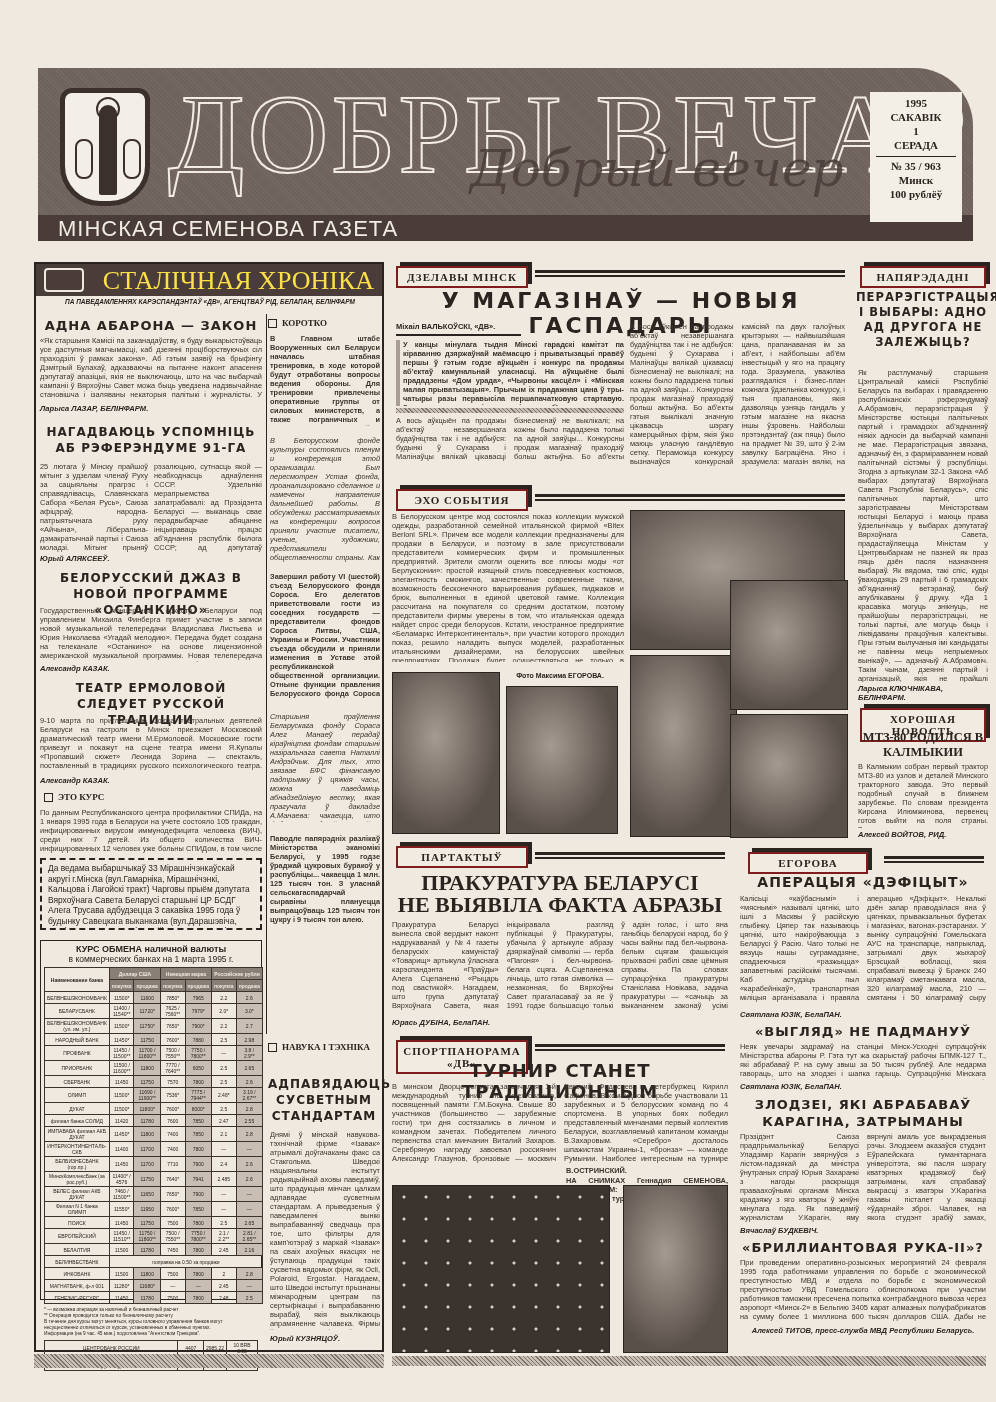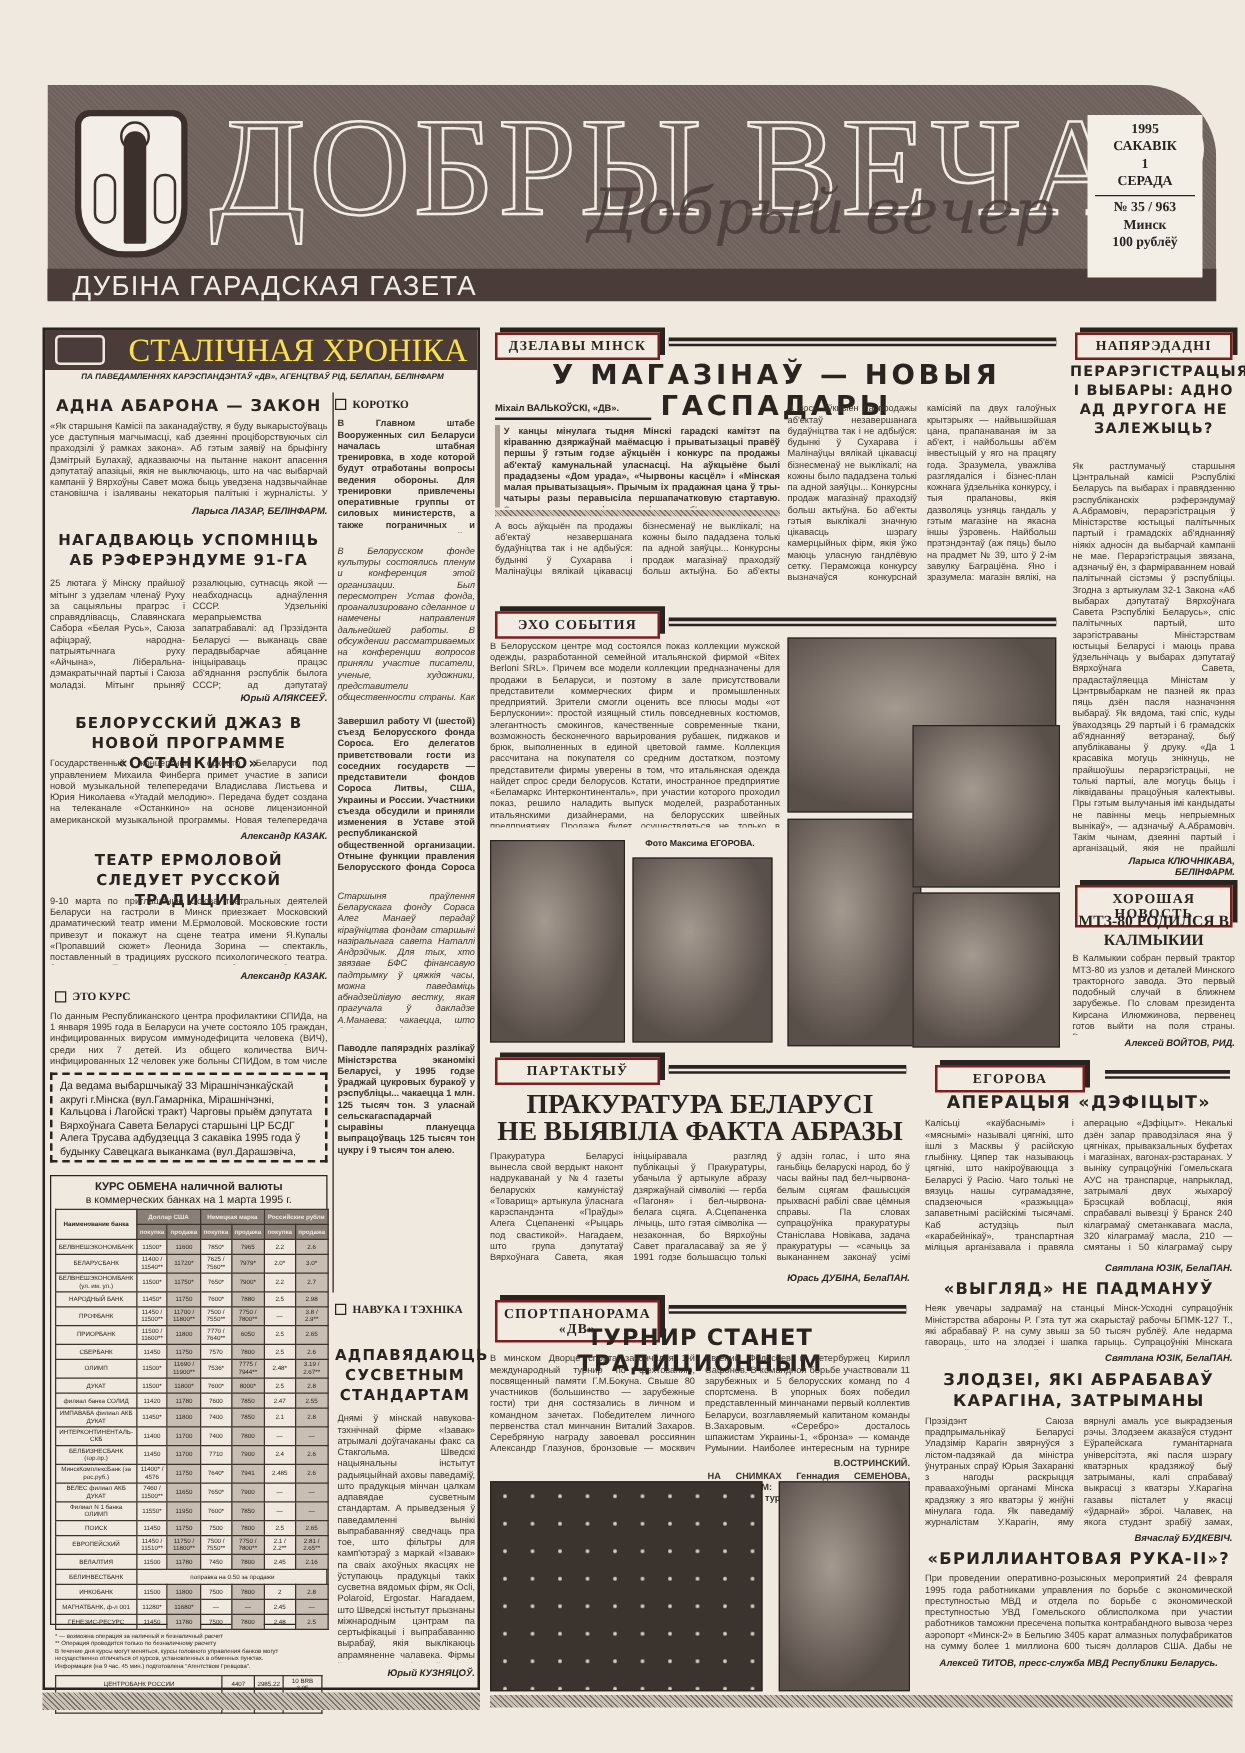--- a/index.html
+++ b/index.html
@@ -18,21 +18,21 @@
 .title{left:168px;top:78px;font-family:"Liberation Serif",serif;font-size:112px;color:transparent;-webkit-text-stroke:2px #f2ece2;letter-spacing:3px;line-height:1}
 .script{left:470px;top:140px;font-family:"DejaVu Serif",serif;font-style:italic;font-size:50px;color:#4a3d39;opacity:.85}
 .datebox{left:870px;top:92px;width:92px;height:130px;background:#f3eee6;text-align:center;font-family:"Liberation Serif",serif;font-weight:bold;font-size:11px;line-height:14px;padding-top:4px}
 .datebox .num{border-top:1px solid #2a2420;margin:4px 6px 0;padding-top:2px}
 
 .sec-box{background:#f1ebe1;border:2px solid #7f1d1d;box-shadow:4px -4px 0 #2a2420;font-family:"Liberation Serif",serif;font-weight:bold;font-size:11px;text-align:center;letter-spacing:1px;padding:3px 0}
 .rule{height:5px;background:#2a2420;border-bottom:2px solid #efe9df;box-shadow:0 2px 0 #2a2420}
 .h-bold{font-family:"DejaVu Sans",sans-serif;font-weight:bold;text-align:center;letter-spacing:1px;color:#2a2420}
 .h-serif{font-family:"Liberation Serif",serif;font-weight:bold;text-align:center;color:#2a2420}
 .body{font-size:7.4px;line-height:9px;text-align:justify;color:#3b332d}
-.by{font-size:7.6px;font-weight:bold;text-align:right;font-style:italic}
+.by{font-size:7.6px;font-weight:bold;text-align:left;font-style:italic}
 .col-border{border:1px solid #2a2420}
 .photo{background:#6b615a;background-image:radial-gradient(ellipse at 40% 40%,#a59a90 0,#5a504a 70%);border:1px solid #2a2420}
 .hatch{background-image:repeating-linear-gradient(45deg,#7f746c 0 1px,#c8bfb5 1px 3px)}
 table.rates{border-collapse:collapse;width:100%;font-size:5px}
 table.rates td,table.rates th{border:1px solid #3b332d;text-align:center;padding:1px 2px;height:12px}
 table.rates th{background:#8a7f77;color:#efe9df;font-size:5px}
 table.rates td.sh{background:#c9beb3}
 .chk{display:inline-block;width:9px;height:9px;border:1px solid #2a2420;margin-right:5px;vertical-align:middle}
 .dash{border:2px dashed #2a2420}
 </style>
@@ -42,21 +42,21 @@
 <div class="abs mast"></div>
 <div class="abs crest">
   <div class="halo"></div>
     <div class="fig"></div>
     <div class="ang1"></div>
     <div class="ang2"></div>
 </div>
 <div class="abs title">ДОБРЫ ВЕЧАР</div>
 <div class="abs script">Добрый вечер</div>
 <div class="abs mast-sub">
-    <span>ДУБІНА ГАРАДСКАЯ ГАЗЕТА</span>
+    <span>МІНСКАЯ СЕМЕНОВА ГАЗЕТА</span>
   </div>
 <div class="abs datebox">
   <div>1995</div>
   <div>САКАВІК</div>
   <div>1</div>
   <div>СЕРАДА</div>
   <div class="num">№ 35 / 963</div>
   <div>Минск</div>
   <div>100 рублёў</div>
 </div>
@@ -376,21 +376,21 @@
 <div class="abs rule" style="left:535px;top:852px;width:190px"></div>
 <div class="abs h-serif" style="left:392px;top:872px;width:336px;font-size:22px;line-height:22px">ПРАКУРАТУРА БЕЛАРУСІ</div>
 <div class="abs h-serif" style="left:392px;top:894px;width:336px;font-size:22px;line-height:22px">НЕ ВЫЯВІЛА ФАКТА АБРАЗЫ</div>
 <div class="abs body" style="left:392px;top:920px;width:336px;height:98px;overflow:hidden;column-count:3;column-gap:8px">Пракуратура Беларусі вынесла свой вердыкт наконт надрукаванай у №4 газеты беларускіх камуністаў «Товарищ» артыкула ўласнага карэспандэнта «Праўды» Алега Сцепаненкі «Рыцарь под свастикой». Нагадаем, што група дэпутатаў Вярхоўнага Савета, якая ініцыіравала разгляд публікацыі ў Пракуратуры, убачыла ў артыкуле абразу дзяржаўнай сімволікі — герба «Пагоня» і бел-чырвона-белага сцяга. А.Сцепаненка лічыць, што гэтая сімволіка — незаконная, бо Вярхоўны Савет прагаласаваў за яе ў 1991 годзе большасцю толькі ў адзін голас, і што яна ганьбіць беларускі народ, бо ў часы вайны пад бел-чырвона-белым сцягам фашысцкія прыхвасні рабілі свае цёмныя справы. Па словах супрацоўніка пракуратуры Станіслава Новікава, задача пракуратуры — «сачыць за выкананнем законаў усімі грамадзянамі рэспублікі, незалежна ад іх палітычных поглядаў». Публікацыя ў газеце «Товарищ», як лічыць С.Новікаў, з'яўляецца асабістай думкай А.Сцепаненкі наконт рэальных гістарычных падзей. «У часы Вялікай Айчыннай вайны, — адзначыў прадстаўнік пракуратуры, — некаторыя паліцэйскія сапраўды дзейнічалі пад бел-чырвона-белым сцягам. Таму Пракуратура лічыць, што наша ўмяшанне ў гэтую справу немагчыма, бо ідзе гаворка пра асабістую думку аўтара наконт рэальных падзей».</div>
 <div class="abs by" style="left:392px;top:1018px;width:336px">Юрась ДУБІНА, БелаПАН.</div>
 
 <div class="abs sec-box" style="left:396px;top:1040px;width:132px">СПОРТПАНОРАМА «ДВ»</div>
 <div class="abs rule" style="left:535px;top:1044px;width:190px"></div>
 <div class="abs h-bold" style="left:392px;top:1060px;width:336px;font-size:18px">ТУРНИР СТАНЕТ ТРАДИЦИОННЫМ</div>
 <div class="abs body" style="left:392px;top:1082px;width:336px;height:82px;overflow:hidden;column-count:2;column-gap:8px">В минском Дворце спорта закончился 1-й международный турнир по фехтованию, посвященный памяти Г.М.Бокуна. Свыше 80 участников (большинство — зарубежные гости) три дня состязались в личном и командном зачетах. Победителем личного первенства стал минчанин Виталий Захаров. Серебряную награду завоевал россиянин Александр Глазунов, бронзовые — москвич Евгений Федосеев и петербуржец Кирилл Сафонов. В командной борьбе участвовали 11 зарубежных и 5 белорусских команд по 4 спортсмена. В упорных боях победил представленный минчанами первый коллектив Беларуси, возглавляемый капитаном команды В.Захаровым. «Серебро» досталось шпажистам Украины-1, «бронза» — команде Румынии. Наиболее интересным на турнире было его торжественное открытие (вечером 25 февраля). С приветствием выступили Председатель Верховного Совета, мэр Минска, другие руководители. Было отмечено, что турнир памяти Германа Бокуна станет традиционным. Тепло встретили зрители выступления именитых артистов, показательные выступления спортсменов.</div>
-<div class="abs body" style="left:566px;top:1166px;width:162px;font-weight:bold;text-align:right">В.ОСТРИНСКИЙ.</div>
+<div class="abs body" style="left:566px;top:1166px;width:162px;font-weight:bold;">В.ОСТРИНСКИЙ.</div>
 <div class="abs body" style="left:566px;top:1176px;width:162px;font-weight:bold">НА СНИМКАХ Геннадия СЕМЕНОВА, БЕЛИНФОРМ: во время соревнований; победитель турнира Виталий ЗАХАРОВ.</div>
 <div class="abs photo" style="left:392px;top:1185px;width:218px;height:168px;background:#3b332d;background-image:radial-gradient(#d8d0c6 1px,transparent 2px);background-size:22px 22px"></div>
 <div class="abs photo" style="left:623px;top:1185px;width:105px;height:168px"></div>
 
 <div class="abs sec-box" style="left:860px;top:266px;width:126px">НАПЯРЭДАДНІ</div>
 <div class="abs h-bold" style="left:856px;top:290px;width:134px;font-size:11.5px;line-height:15px">ПЕРАРЭГІСТРАЦЫЯ І ВЫБАРЫ: АДНО АД ДРУГОГА НЕ ЗАЛЕЖЫЦЬ?</div>
 <div class="abs body" style="left:858px;top:368px;width:130px;height:314px;overflow:hidden">Як растлумачыў старшыня Цэнтральнай камісіі Рэспублікі Беларусь па выбарах і правядзенню рэспубліканскіх рэферэндумаў А.Абрамовіч, перарэгістрацыя ў Міністэрстве юстыцыі палітычных партый і грамадскіх аб'яднанняў ніякіх адносін да выбарчай кампаніі не мае. Перарэгістрацыя звязана, адзначыў ён, з фарміраваннем новай палітычнай сістэмы ў рэспубліцы. Згодна з артыкулам 32-1 Закона «Аб выбарах дэпутатаў Вярхоўнага Савета Рэспублікі Беларусь», спіс палітычных партый, што зарэгістраваны Міністэрствам юстыцыі Беларусі і маюць права ўдзельнічаць у выбарах дэпутатаў Вярхоўнага Савета, прадастаўляецца Міністам у Цэнтрвыбаркам не пазней як праз пяць дзён пасля назначэння выбараў. Як вядома, такі спіс, куды ўваходзяць 29 партый і 6 грамадскіх аб'яднанняў ветэранаў, быў апублікаваны ў друку. «Да 1 красавіка могуць знікнуць, не прайшоўшы перарэгістрацыі, не толькі партыі, але могуць быць і ліквідаваны працоўныя калектывы. Пры гэтым вылучаныя імі кандыдаты не павінны мець непрыемных вынікаў», — адзначыў А.Абрамовіч. Такім чынам, дзеянні партый і арганізацый, якія не прайшлі перарэгістрацыю (вылучэнне кандыдатаў, прадстаўнікоў у склад камісій) да 1 красавіка, лічацца правамернымі, а пасля гэтага тэрміну яны ўжо не змогуць прымаць удзел у выбарах (накіроўваць назіральнікаў і г.д.).</div>
 <div class="abs by" style="left:858px;top:684px;width:130px">Ларыса КЛЮЧНІКАВА, БЕЛІНФАРМ.</div>
 
 <div class="abs sec-box" style="left:860px;top:708px;width:126px">ХОРОШАЯ НОВОСТЬ</div>

